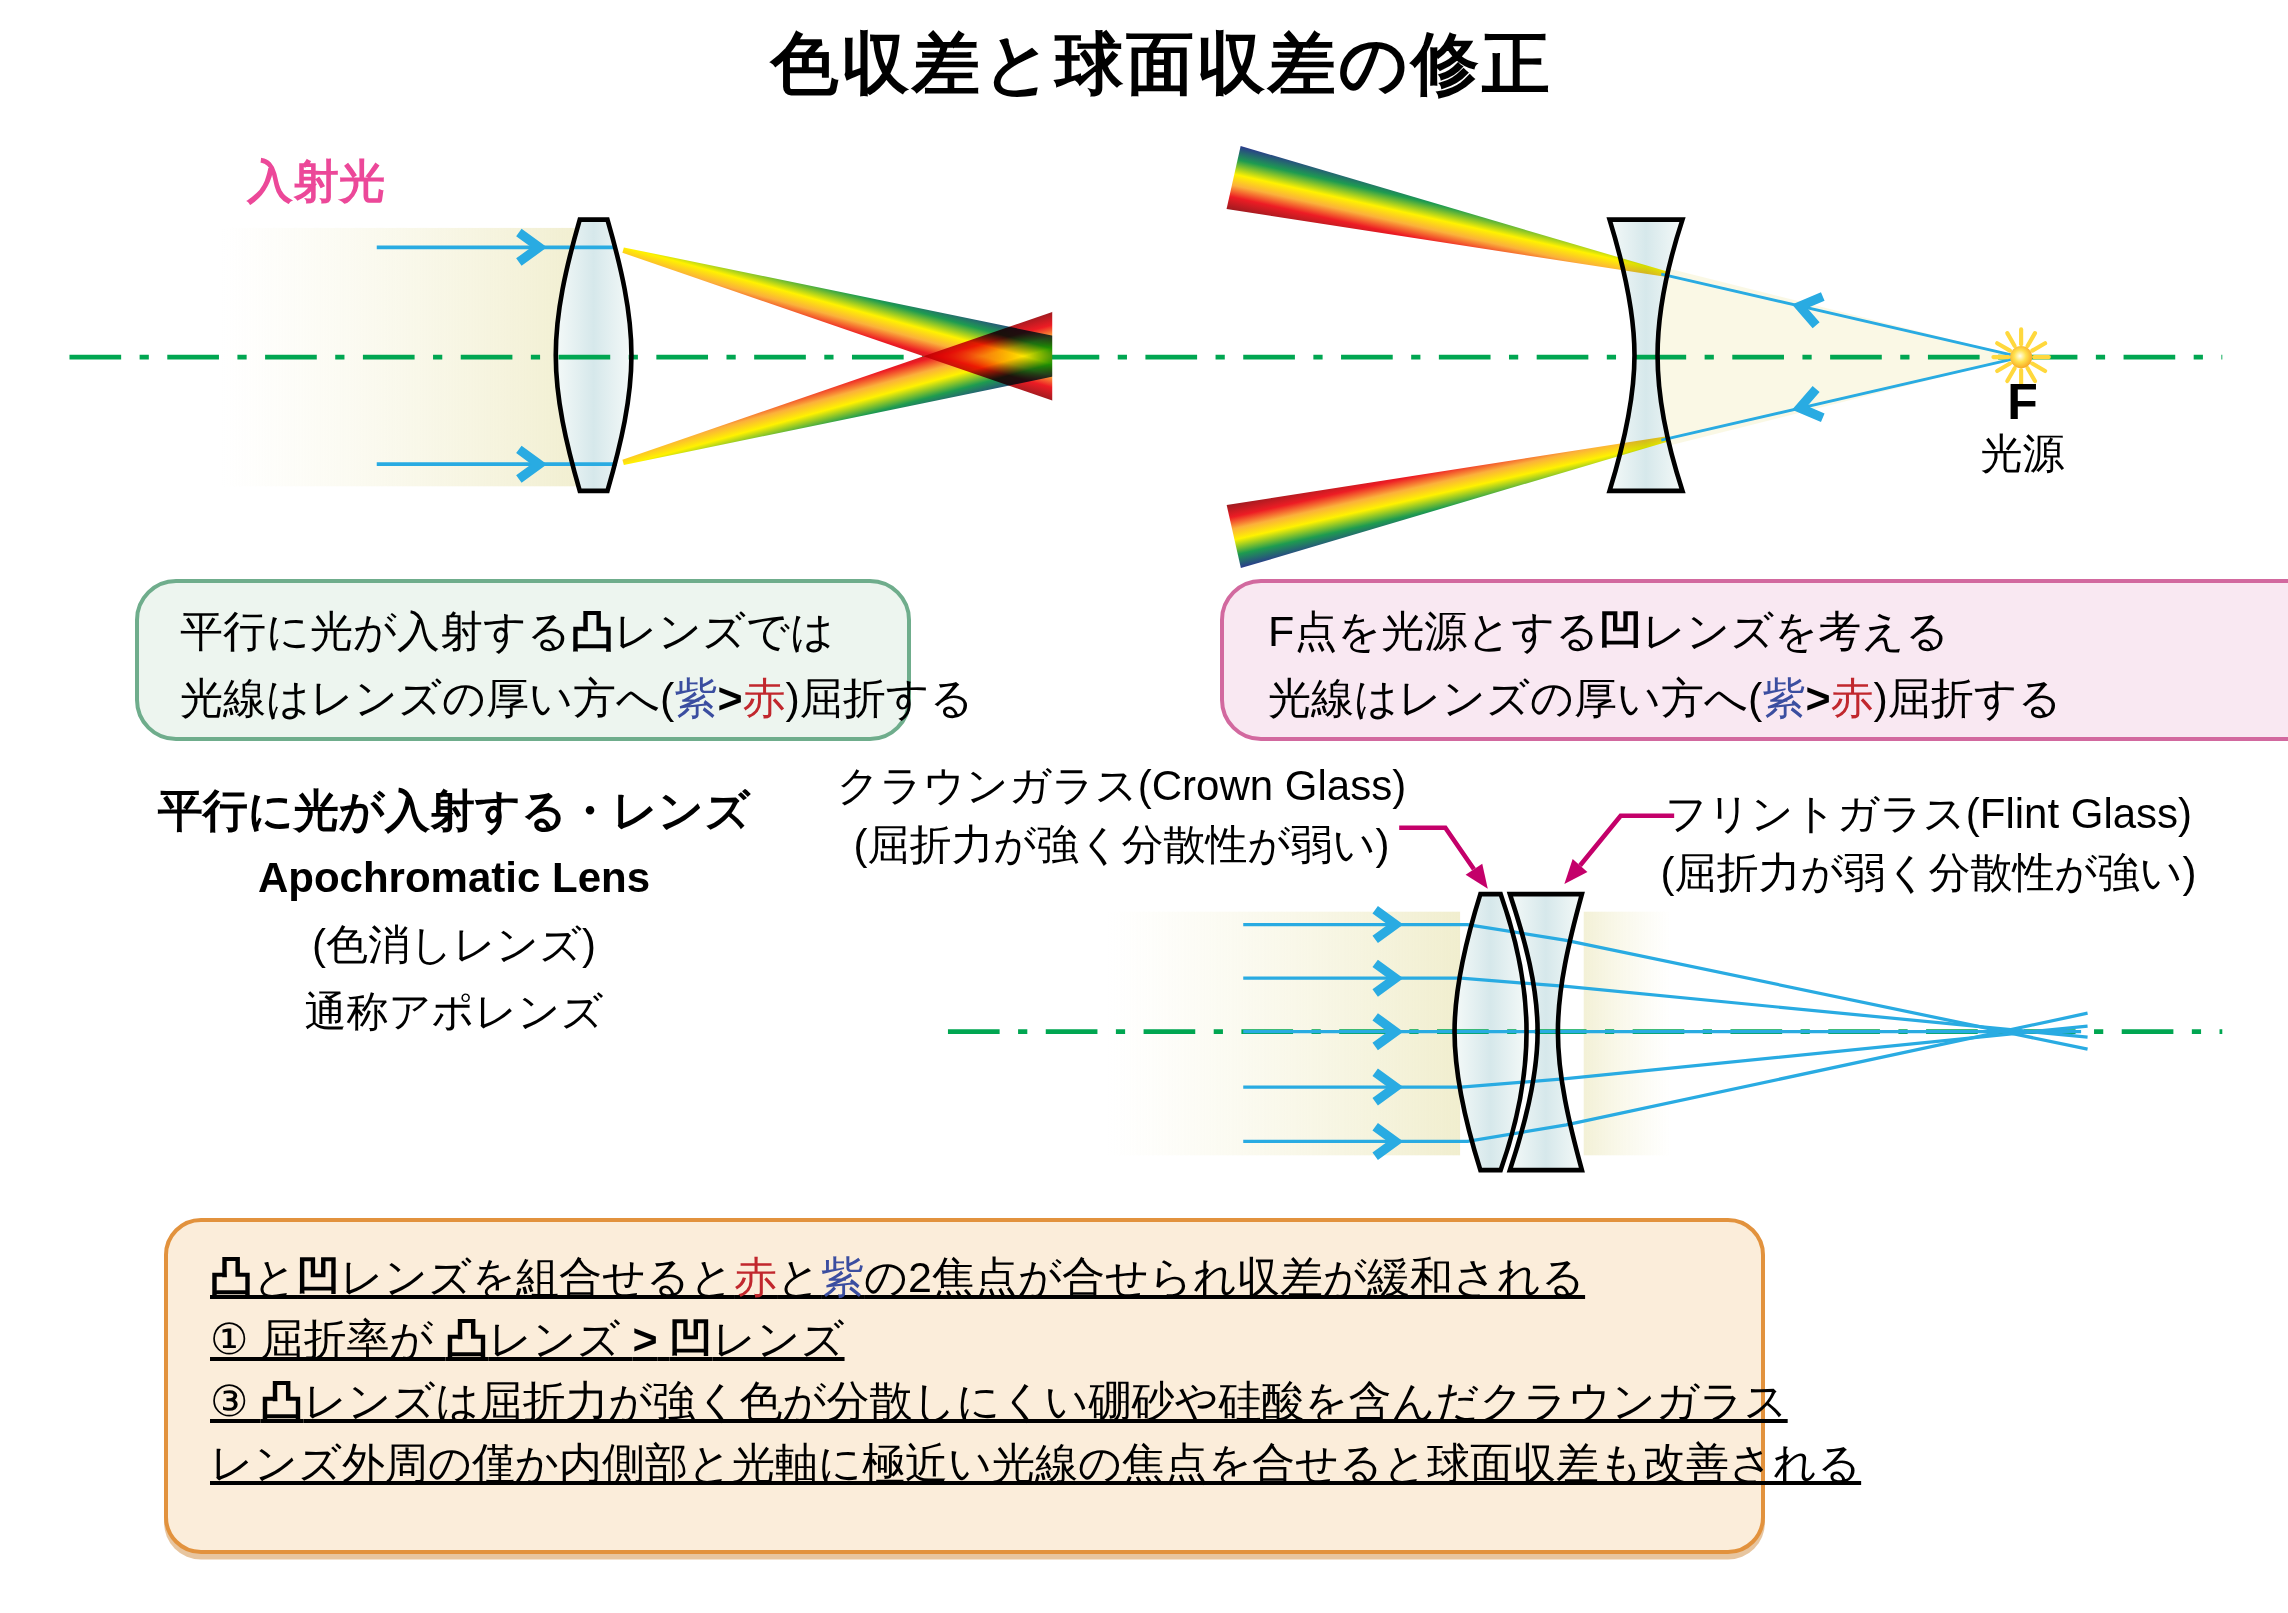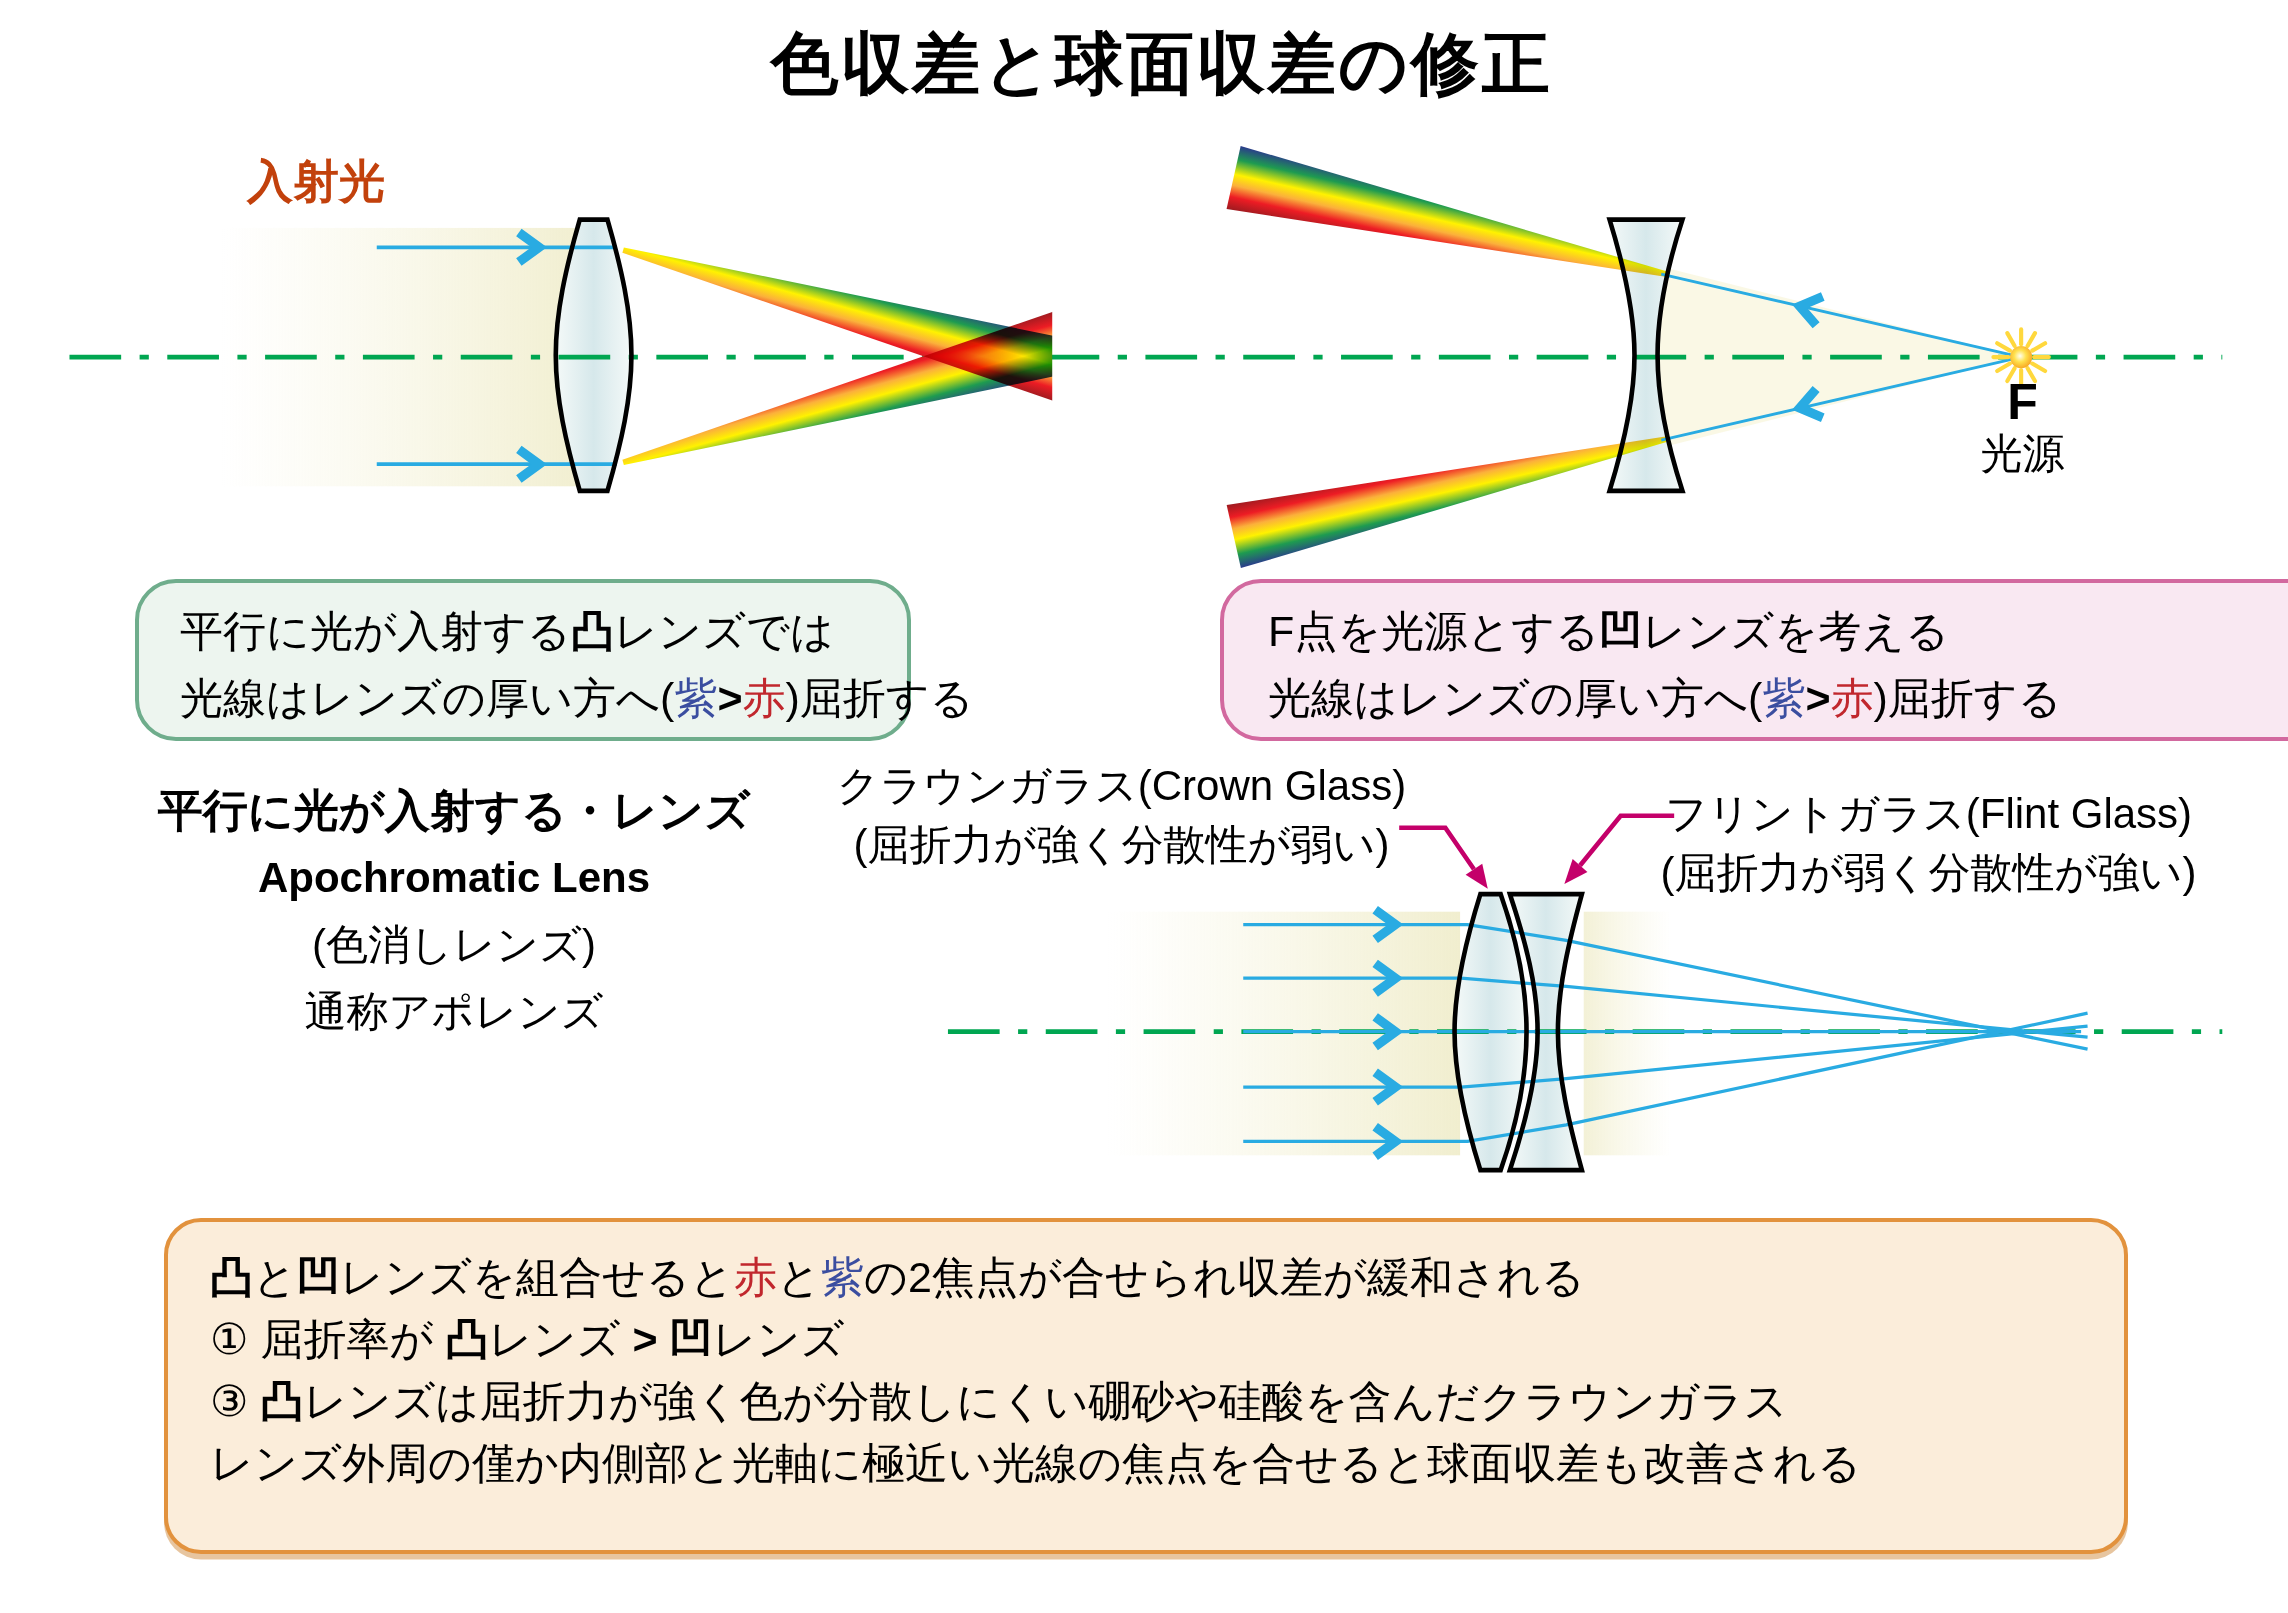--- a/index.html
+++ b/index.html
@@ -6,21 +6,21 @@
   .stage{
     position:relative;width:2289px;height:1613px;background:#ffffff;overflow:hidden;
     font-family:"Liberation Sans","DejaVu Sans",sans-serif;color:#000;
   }
   svg.diagram{position:absolute;left:0;top:0;z-index:0;}
   .txt{position:absolute;z-index:2;}
   .page-title{
     top:18.5px;left:17px;width:2289px;text-align:center;
     font-size:68px;font-weight:bold;letter-spacing:2.8px;font-family:Liberation Mono, monospace;
   }
-  .incident-label{left:247px;top:151px;font-size:46px;color:#c2410c;font-weight:bold;}
+  .incident-label{left:247px;top:151px;font-size:46px;color:#ec4899;font-weight:bold;}
   .f-label{left:1981px;top:373px;width:83px;text-align:center;font-size:50px;font-weight:bold;}
   .source-label{left:1944px;top:426px;width:157px;text-align:center;font-size:42px;}
   .apo-block{left:109px;top:777px;width:690px;text-align:center;font-size:42px;line-height:67px;}
   .apo-block .l1{font-size:45px;font-weight:bold;}
   .apo-block .l2{font-weight:bold;}
   .glass-label{text-align:center;font-size:42px;line-height:59px;}
   .crown-block{left:780px;top:756px;width:683px;}
   .flint-block{left:1599px;top:784px;width:659px;}
   .note{
     position:absolute;z-index:2;border-radius:41px;font-size:43px;line-height:67px;
@@ -29,23 +29,23 @@
   .note .line{white-space:nowrap;}
   .green-note{
     left:135px;top:579px;width:776px;height:162px;
     background:#EDF5EF;border:4.6px solid #6FAD8C;padding:14.8px 0 0 41px;
   }
   .pink-note{
     left:1220px;top:579px;width:1129px;height:162px;
     background:#F9E8F2;border:4.6px solid #D2699F;padding:14.8px 0 0 44px;
   }
   .orange-note{
-    left:164px;top:1218px;width:1964px;height:336px;border-radius:37px;
+    left:164px;top:1218px;width:1601px;height:336px;border-radius:37px;
     background:#FBEDDA;border:4.6px solid #E2923D;padding:24px 6px 0 42px;
-    line-height:62px;box-shadow:0 5.5px 0 rgba(201,127,43,0.45);
+    line-height:62px;box-shadow:0 5.5px 0 rgba(201,127,43,0.45);text-decoration:underline;
   }
   .b{font-weight:bold;}
   .red{color:#C1272D;}
   .purple{color:#3B4EA0;}
 </style>
 </head>
 <body>
 
 <div class="stage">
 

